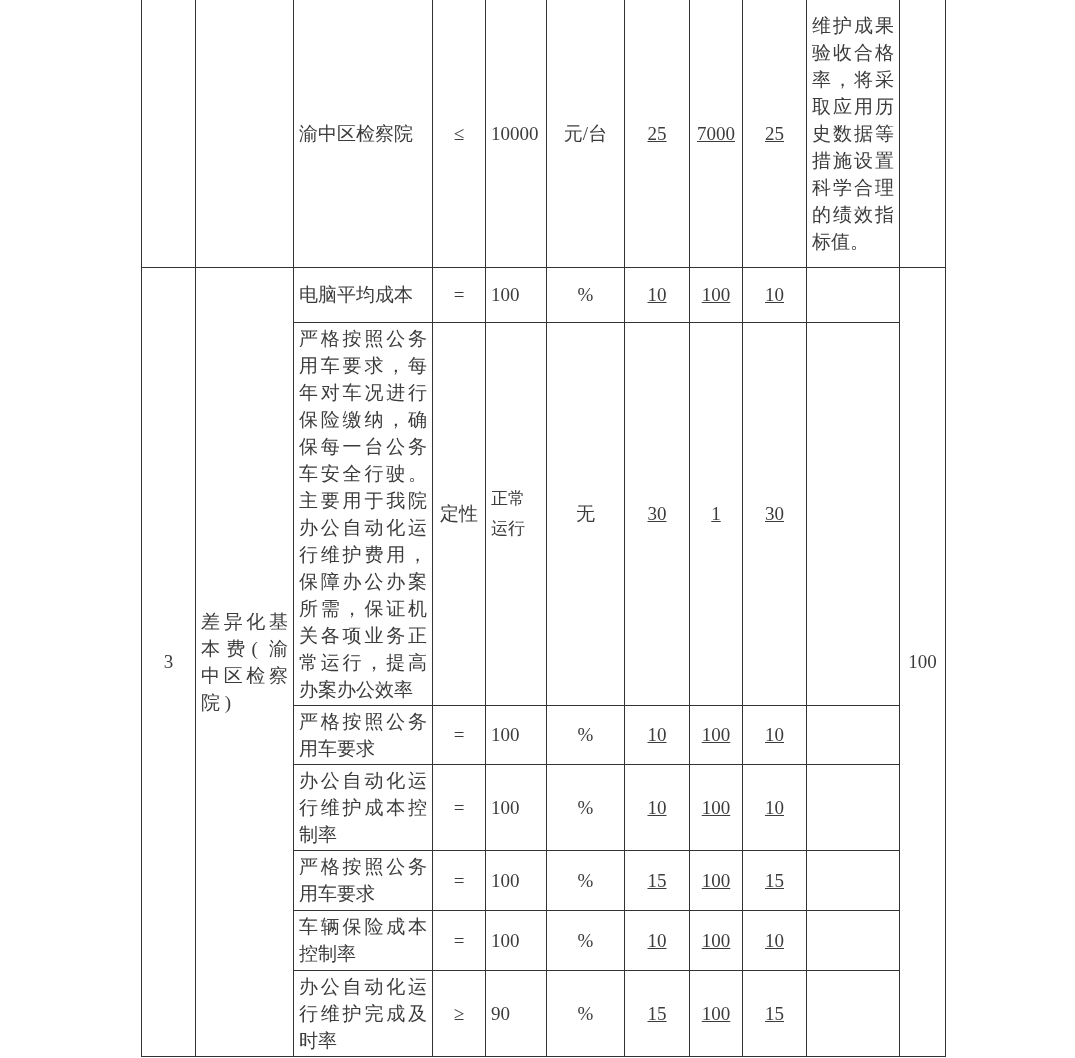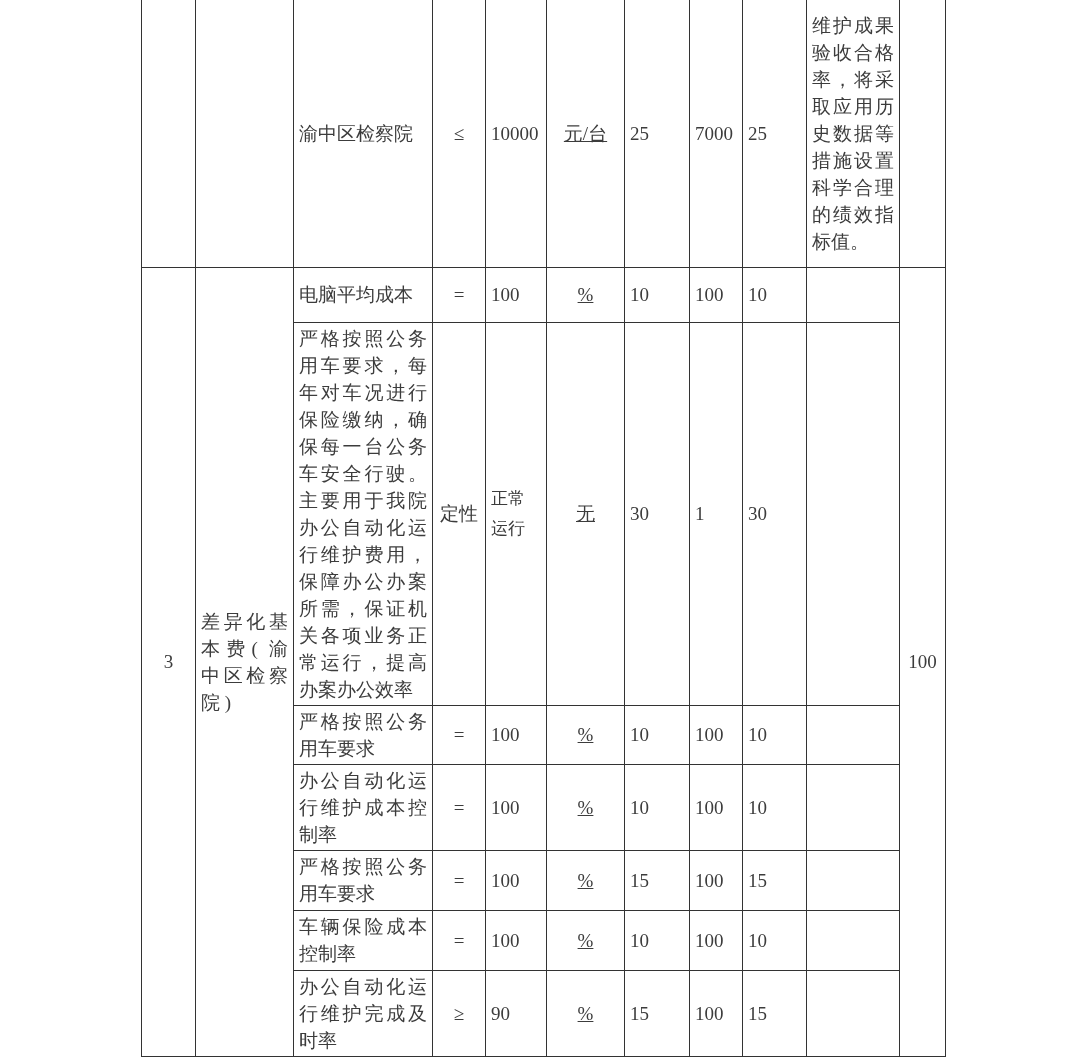--- a/index.html
+++ b/index.html
@@ -31,22 +31,22 @@
   
   table.perf tr.first td { border-top: none; }
   table.perf tr.last td { border-bottom: 1px solid #333333; }
 
   td.c-serial   { text-align: center; font-size: 20px; }
   td.c-category { text-align: justify; font-size: 17px; padding: 2px 4px; line-height: 28px; }
   td.c-ind      { text-align: justify; padding: 2px 5px; line-height: 28px; }
   td.c-op       { text-align: center; padding: 0 2px; }
   td.c-val      { font-size: 20px; padding: 0 2px; }
   td.c-val.qual { font-size: 17px; line-height: 30px; }
-  td.c-unit     { text-align: center; padding: 0 2px; text-decoration: underline; }
-  td.c-num      { text-align: left; font-size: 20px; padding: 0 2px; }
+  td.c-unit     { text-align: center; padding: 0 2px; }
+  td.c-num      { text-align: center; font-size: 20px; padding: 0 2px; text-decoration: underline; }
   td.c-note     { text-align: justify; padding: 4px 8px; line-height: 28px; }
   td.c-total    { text-align: center; font-size: 20px; padding: 0 2px; }
 </style>
 </head>
 <body>
 
 <div class="page">
   <table class="perf">
     <colgroup>
       <col style="width:54px">

